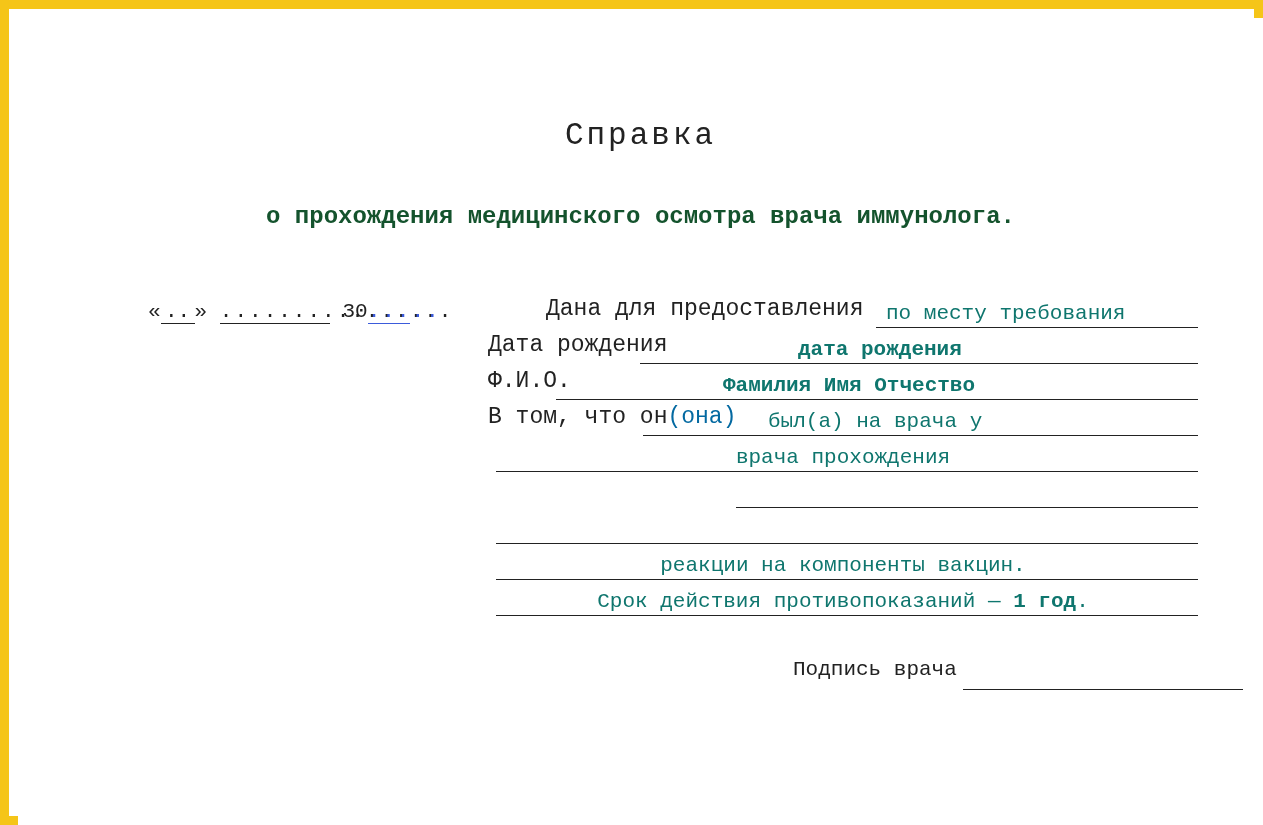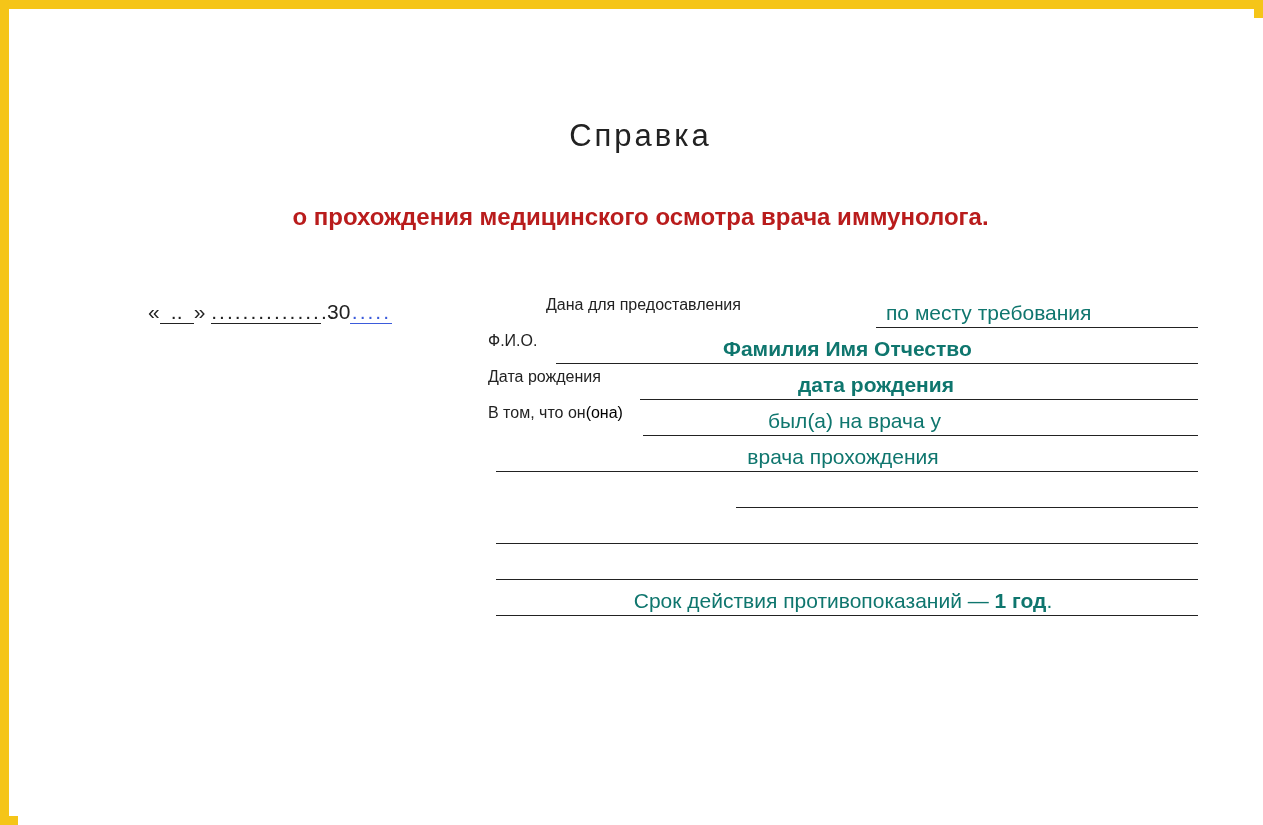--- a/index.html
+++ b/index.html
@@ -25,20 +25,21 @@
     border: 9px solid #f5c518;
     background: #ffffff;
   }
   .sheet {
     position: absolute;
     left: 9px;
     top: 9px;
     width: 1245px;
     height: 807px;
     background: #ffffff;
+    font-family: Liberation Mono, monospace;
   }
 
   
   .doc-title {
     position: absolute;
     left: 0;
     top: 100px;
     width: 1245px;
     text-align: center;
     font-size: 31px;
@@ -47,21 +48,21 @@
     color: #222;
   }
   .doc-subtitle {
     position: absolute;
     left: 0;
     top: 185px;
     width: 1245px;
     text-align: center;
     font-size: 24px;
     font-weight: 700;
-    color: #b91c1c;
+    color: #14532d;
   }
 
   
   .date-line {
     position: absolute;
     left: 130px;
     top: 282px;
     font-size: 21px;
     color: #222;
     white-space: nowrap;
@@ -101,21 +102,21 @@
   }
   .row {
     position: relative;
     height: 34px;
     margin-bottom: 2px;
   }
   .label {
     position: absolute;
     left: 0;
     top: 0;
-    font-size: 16px;
+    font-size: 23px;
     color: #222;
     white-space: nowrap;
     background: #fff;
     padding-right: 4px;
     z-index: 2;
   }
   .rule {
     position: absolute;
     left: 0;
     right: 0;
@@ -136,21 +137,21 @@
     white-space: nowrap;
     z-index: 3;
   }
   .fill.bold { font-weight: 700; }
   .fill.center {
     left: 0;
     right: 0;
     text-align: center;
   }
   .link-word {
-    color: #000000;
+    color: #0369a1;
     text-align: right;
   }
 
   
   .sign-row {
     position: absolute;
     left: 470px;
     top: 640px;
     width: 755px;
     height: 34px;
@@ -188,56 +189,61 @@
 
     <div class="body-block">
 
       <div class="row">
         <div class="label" style="left:58px;">Дана для предоставления</div>
         <div class="rule-offset" style="left:388px;"></div>
         <div class="fill" style="left:398px;">по месту требования</div>
       </div>
 
       <div class="row">
+        <div class="label">Дата рождения</div>
+        <div class="rule-offset" style="left:152px;"></div>
+        <div class="fill bold" style="left:310px;">дата рождения</div>
+      </div>
+
+      <div class="row">
         <div class="label">Ф.И.О.</div>
         <div class="rule-offset" style="left:68px;"></div>
         <div class="fill bold" style="left:235px;">Фамилия Имя Отчество</div>
       </div>
 
       <div class="row">
-        <div class="label">Дата рождения</div>
-        <div class="rule-offset" style="left:152px;"></div>
-        <div class="fill bold" style="left:310px;">дата рождения</div>
-      </div>
-
-      <div class="row">
         <div class="label"><span>В том, что он</span><span class="link-word">(она)</span></div>
         <div class="rule-offset" style="left:155px;"></div>
         <div class="fill" style="left:280px;">был(а) на врача у</div>
       </div>
 
       <div class="row">
         <div class="rule" style="left:8px;"></div>
         <div class="fill center">врача прохождения</div>
       </div>
 
       <div class="row">
         <div class="rule-offset" style="left:248px;"></div>
       </div>
 
       <div class="row">
         <div class="rule" style="left:8px;"></div>
       </div>
 
       <div class="row">
         <div class="rule" style="left:8px;"></div>
+        <div class="fill center">реакции на компоненты вакцин.</div>
       </div>
 
       <div class="row">
         <div class="rule" style="left:8px;"></div>
         <div class="fill center"><span>Срок действия противопоказаний — </span><span style="font-weight:700;">1 год</span><span>.</span></div>
       </div>
 
     </div>
 
+    <div class="sign-row">
+      <div class="sign-label">Подпись врача</div>
+      <div class="sign-rule"></div>
+    </div>
 
   </div>
 </div>
 
 </body></html>

